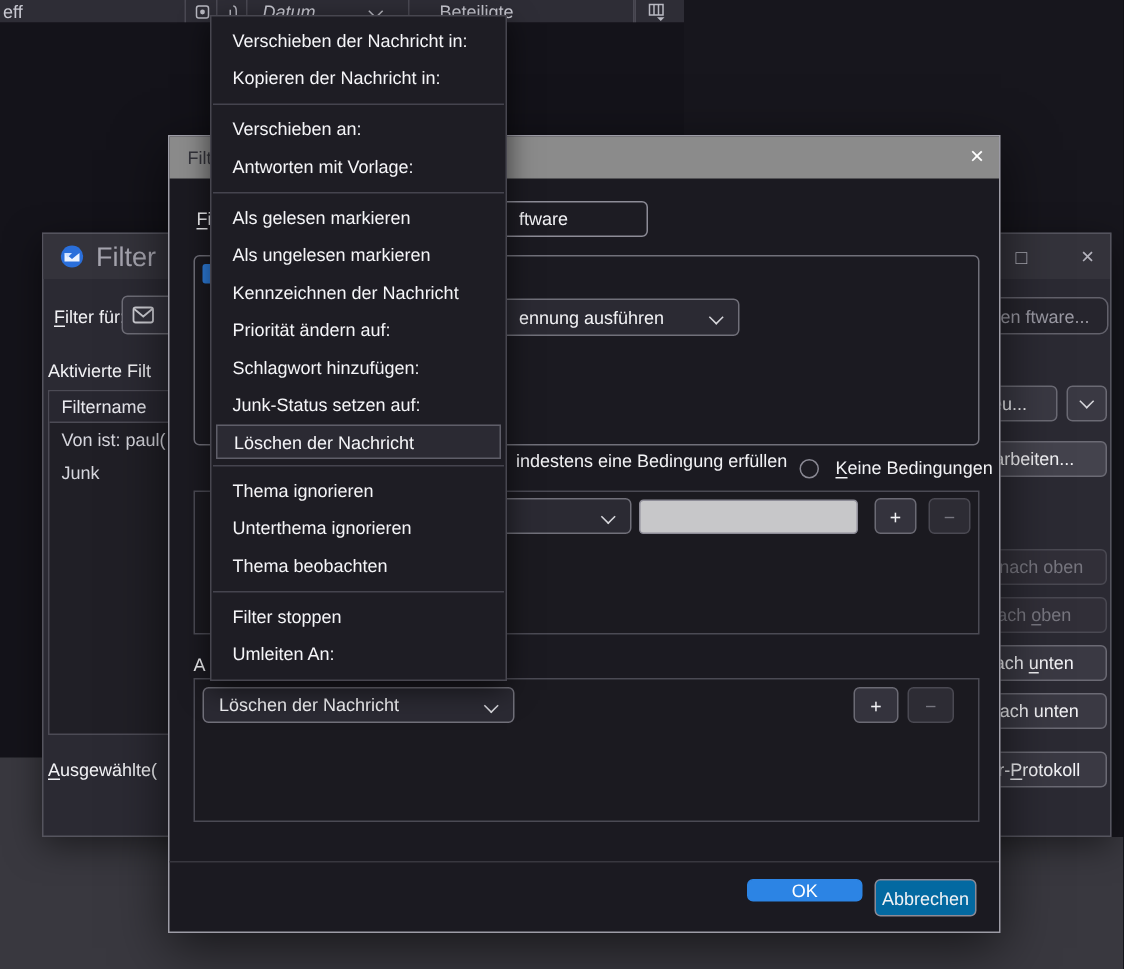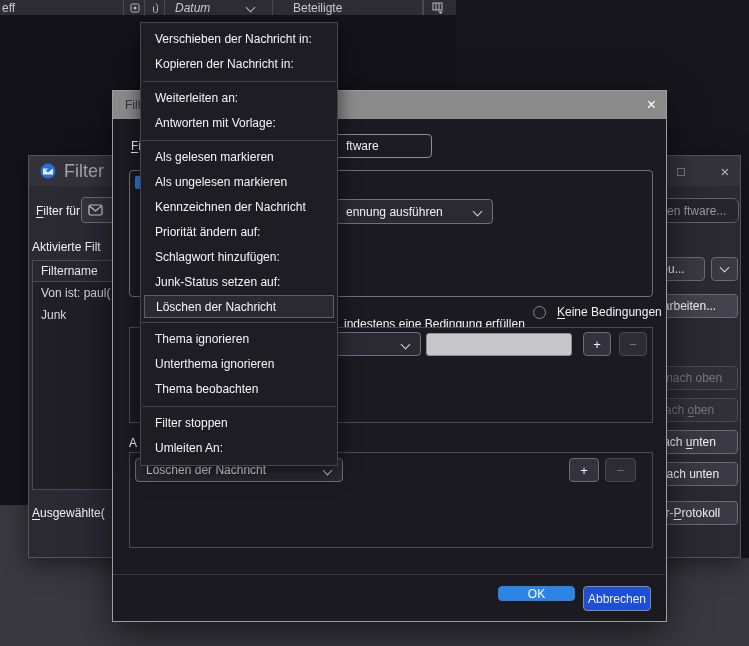--- a/index.html
+++ b/index.html
@@ -37,25 +37,25 @@
   .input{background:#1d1c23;border:1px solid #8d8c97;border-radius:4px;color:#f2f2f5;font-size:12px;display:flex;align-items:center;overflow:hidden;white-space:nowrap;}
   .groupbox{border:1px solid #71707a;border-radius:4px;}
   .panel{background:#1b1a20;border:1px solid #4b4a54;}
   .dd{background:#2b2a33;border:1px solid #71707a;border-radius:4px;color:#f2f2f5;font-size:12px;display:flex;align-items:center;position:absolute;overflow:hidden;white-space:nowrap;}
   .chev{width:7px;height:7px;border-right:1.6px solid #d7d7dc;border-bottom:1.6px solid #d7d7dc;transform:rotate(45deg);position:absolute;right:11px;top:8px;}
   .sqbtn{background:#34333d;border:1px solid #6b6a74;border-radius:4px;color:#f2f2f5;font-size:13px;display:flex;align-items:center;justify-content:center;}
   .sqbtn.disabled{border-color:#4a4952;color:#77767f;background:#2d2c34;}
   .radio{width:13px;height:13px;border-radius:50%;border:1.6px solid #8a8994;background:#1d1c23;}
   .litfield{background:#c7c7c9;border:1px solid #8d8c97;border-radius:3px;}
   .okbtn{background:#2c84e4;border:1px solid #2c84e4;border-radius:4px;color:#fff;font-size:12px;display:flex;align-items:center;justify-content:center;}
-  .cancelbtn{background:#1d4ed8;border:1px solid #8b8a96;border-radius:4px;color:#f2f2f5;font-size:12px;display:flex;align-items:center;justify-content:center;}
+  .cancelbtn{background:#0369a1;border:1px solid #8b8a96;border-radius:4px;color:#f2f2f5;font-size:12px;display:flex;align-items:center;justify-content:center;}
   .chkbox{background:#2e7fe0;border-radius:2px;}
 
   
-  .menu{left:140px;top:22px;width:198px;background:#1e1d24;border:1px solid #47464f;box-shadow:0 6px 18px rgba(0,0,0,.6);padding:4px 0;}
+  .menu{left:140px;top:10px;width:198px;background:#1e1d24;border:1px solid #47464f;box-shadow:0 6px 18px rgba(0,0,0,.6);padding:4px 0;}
   .mi{height:25px;line-height:25px;padding-left:14px;color:#f5f5f8;font-size:12px;white-space:nowrap;overflow:hidden;}
   .mi.hl{margin:0 3px;padding-left:11px;background:#2b2a33;border:1px solid #5f5e69;height:23px;line-height:23px;}
   .msep{border-top:1px solid #45444e;margin:4px 1px;}
 
   .u{text-decoration:underline;text-underline-offset:2px;}
 </style>
 </head>
 <body>
 
 <div class="screen">
@@ -174,21 +174,21 @@
       <div class="dd" style="left:127px;top:28px;width:236px;height:25px;padding-left:88px;">
         <span>ennung ausführen</span>
         <span class="chev"></span>
       </div>
     </div>
 
     <div class="abs input" style="left:142px;top:43px;width:177px;height:24px;padding-left:90px;">
         <span>ftware</span>
       </div>
 
-    <div class="abs label" style="left:231px;top:226px;white-space:nowrap;">indestens eine Bedingung erfüllen</div>
+    <div class="abs label" style="left:231px;top:209px;white-space:nowrap;">indestens eine Bedingung erfüllen</div>
     <div class="abs radio" style="left:420px;top:215px;"></div>
     <div class="abs label" style="left:444px;top:214px;white-space:nowrap;"><span class="u">K</span><span>eine Bedingungen</span></div>
 
     <div class="abs panel" style="left:16px;top:236px;width:524px;height:96px;">
       <div class="dd" style="left:127px;top:4px;width:164px;height:24px;">
         <span class="chev"></span>
       </div>
       <div class="abs litfield" style="left:296px;top:5px;width:146px;height:23px;"></div>
       <div class="abs sqbtn" style="left:453px;top:4px;width:28px;height:24px;">+</div>
       <div class="abs sqbtn disabled" style="left:489px;top:4px;width:28px;height:24px;">−</div>
@@ -207,21 +207,21 @@
 
     <div class="abs" style="left:0;top:483px;width:553px;border-top:1px solid #38373f;"></div>
     <div class="abs okbtn" style="left:385px;top:495px;width:77px;height:15px;">OK</div>
     <div class="abs cancelbtn" style="left:470px;top:495px;width:68px;height:25px;">Abbrechen</div>
   </div>
 
   <div class="abs menu">
     <div class="mi">Verschieben der Nachricht in:</div>
     <div class="mi">Kopieren der Nachricht in:</div>
     <div class="msep"></div>
-    <div class="mi">Weiterleiten an:</div>
+    <div class="mi">Verschieben an:</div>
     <div class="mi">Antworten mit Vorlage:</div>
     <div class="msep"></div>
     <div class="mi">Als gelesen markieren</div>
     <div class="mi">Als ungelesen markieren</div>
     <div class="mi">Kennzeichnen der Nachricht</div>
     <div class="mi">Priorität ändern auf:</div>
     <div class="mi">Schlagwort hinzufügen:</div>
     <div class="mi">Junk-Status setzen auf:</div>
     <div class="mi hl">Löschen der Nachricht</div>
     <div class="msep"></div>

